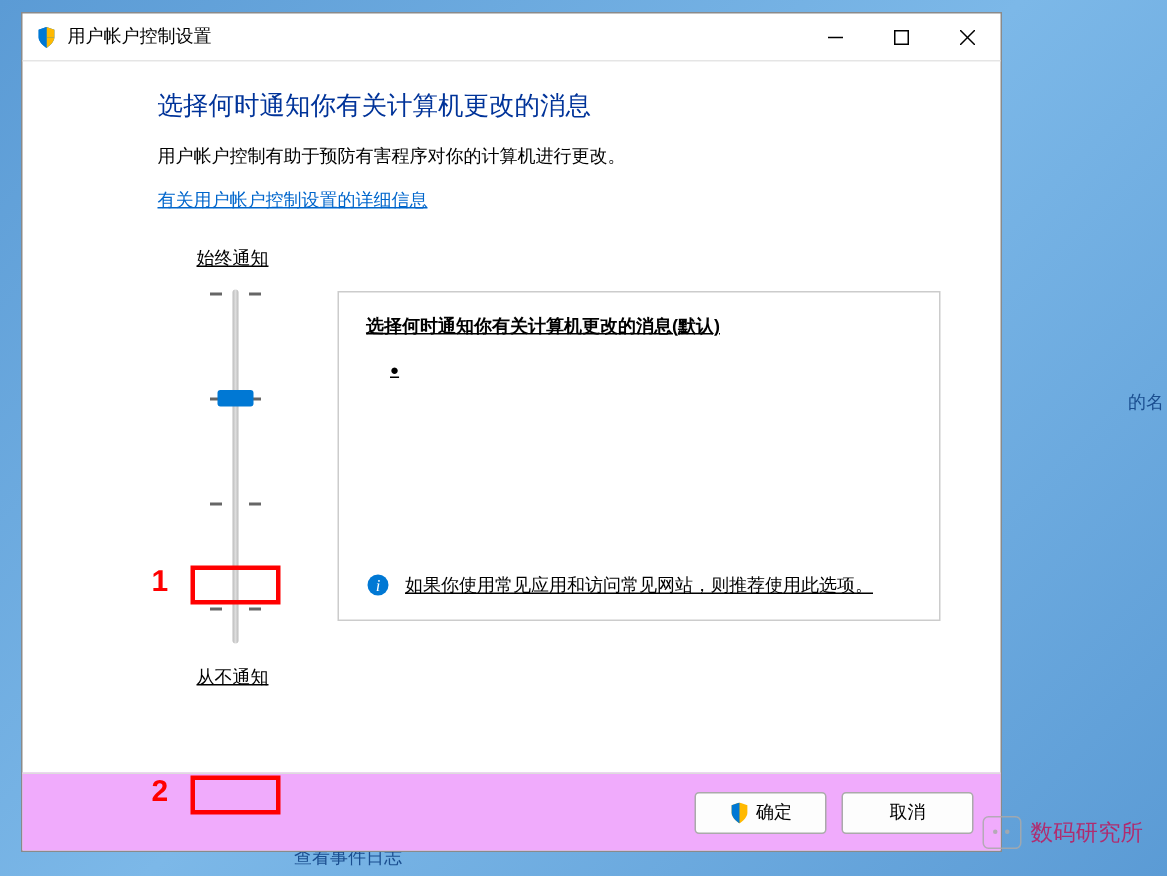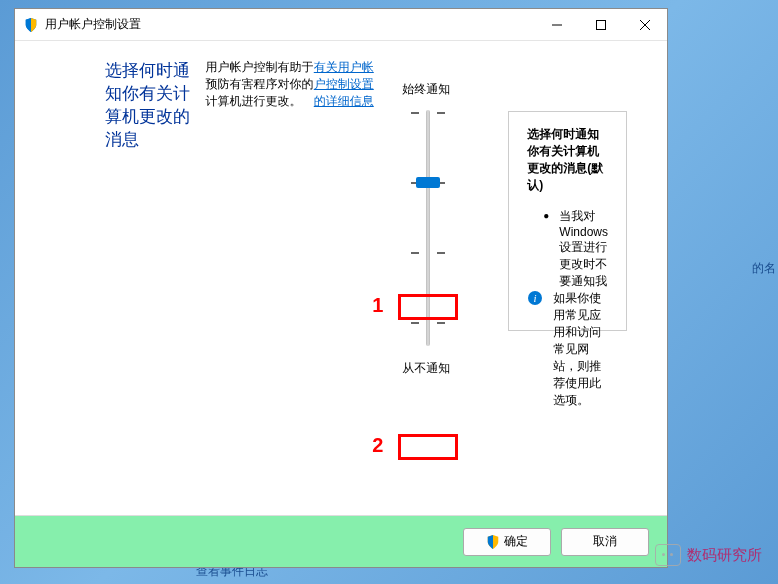--- a/index.html
+++ b/index.html
@@ -41,21 +41,21 @@
       width: 44px; height: 30px;
       display: flex; align-items: center; justify-content: center;
       font-size: 12px; color: #000;
       cursor: default;
     }
     .content {
       flex: 1;
       padding: 18px 40px 10px 90px;
       position: relative;
       display: flex;
-      flex-direction: row;
+      flex-direction: column;
     }
     .heading {
       color: #003399;
       font-size: 17px;
       font-weight: normal;
       margin-bottom: 14px;
     }
     .description {
       font-size: 12px;
       color: #000;
@@ -63,21 +63,22 @@
     }
     .link {
       font-size: 12px;
       color: #0066cc;
       text-decoration: underline;
       cursor: pointer;
     }
     .slider-area {
       margin-top: 22px;
       display: flex;
-      gap: 32px;
+      gap: 20px;
+      text-decoration: underline;
     }
     .slider-col {
       width: 100px;
       position: relative;
     }
     .label-top, .label-bottom {
       font-size: 12px;
       text-align: left;
       padding-left: 26px;
     }
@@ -142,21 +143,21 @@
       display: flex;
       gap: 10px;
       align-items: flex-start;
     }
     .info-icon {
       width: 16px; height: 16px;
       flex-shrink: 0;
     }
     .bottom-bar {
       border-top: 1px solid #ddd;
-      background: #86efac;
+      background: #f0abfc;
       height: 52px;
       display: flex;
       justify-content: flex-end;
       align-items: center;
       padding-right: 18px;
       gap: 10px;
     }
     .btn {
       min-width: 88px;
       height: 28px;
@@ -269,21 +270,20 @@
         <div class="annot-box" style="left:22px; top:213px; width:60px; height:26px;"></div>
         <div class="annot-box" style="left:22px; top:353px; width:60px; height:26px;"></div>
         <div class="annot-num" style="left:-4px; top:213px;">1</div>
         <div class="annot-num" style="left:-4px; top:353px;">2</div>
       </div>
 
       <div class="info-panel">
         <div class="info-title">选择何时通知你有关计算机更改的消息(默认)</div>
         <div class="info-bullet">
           <span class="bullet-dot">●</span>
-          <span>当我对 Windows 设置进行更改时不要通知我</span>
         </div>
         <div class="info-footer">
           <span class="info-icon">
             <svg viewBox="0 0 16 16">
                 <circle cx="8" cy="8" r="7" fill="#0078d4"></circle>
                 <text x="8" y="12" text-anchor="middle" fill="#fff" font-size="11" font-family="Georgia" font-style="italic">i</text>
               </svg>
           </span>
           <span>如果你使用常见应用和访问常见网站，则推荐使用此选项。</span>
         </div>

